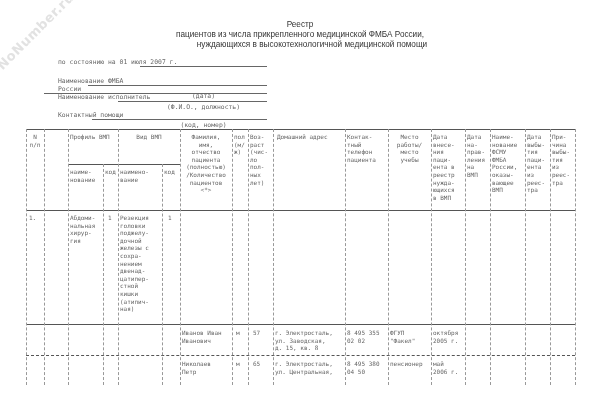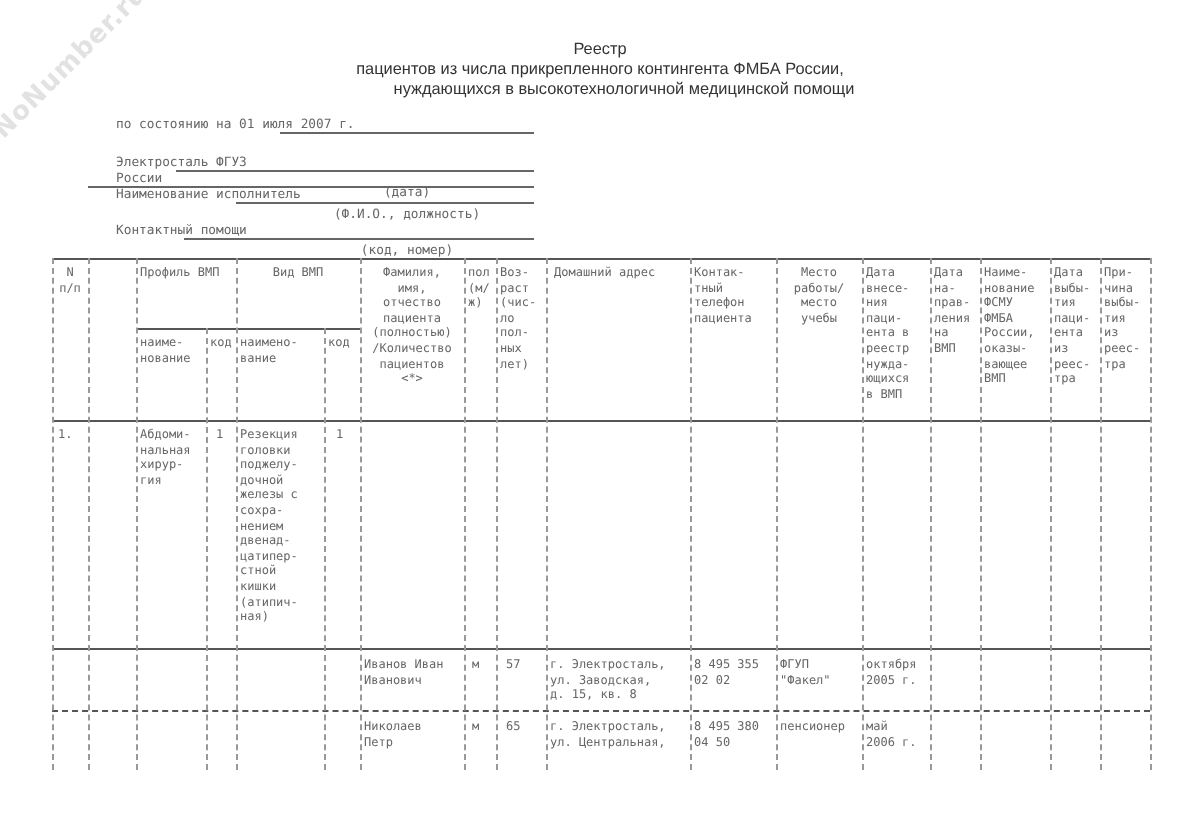--- a/index.html
+++ b/index.html
@@ -14,28 +14,28 @@
   .vl { position:absolute; width:0; border-left:1px dashed #999; }
   .cell { position:absolute; font-family:"DejaVu Sans Mono", "Liberation Mono", monospace; font-size:6px; line-height:7.6px; color:#666; white-space:pre; }
   .center { text-align:center; }
 </style>
 </head>
 <body>
 
 <div class="watermark">NoNumber.ru</div>
 
 <div class="title" style="top:20px;">Реестр</div>
-<div class="title" style="top:30px;">пациентов из числа прикрепленного контингента ФМБА России,</div>
+<div class="title" style="top:30px;">пациентов из числа прикрепленного медицинской ФМБА России,</div>
 <div class="title" style="top:40px;margin-left:12px;">нуждающихся в высокотехнологичной медицинской помощи</div>
 
 <div class="lbl mono" style="left:22px;top:58px;">по состоянию на 01 июля 2007 г.</div>
 <div class="line" style="left:140px;top:66px;width:127px;"></div>
 <div class="caption mono" style="left:140px;width:127px;top:68px;margin-top:24px;">(дата)</div>
 
-<div class="lbl mono" style="left:22px;top:77px;">Электросталь ФГУЗ</div>
+<div class="lbl mono" style="left:22px;top:77px;">Наименование ФМБА</div>
 <div class="line" style="left:88px;top:85px;width:179px;"></div>
 
 <div class="lbl mono" style="left:22px;top:85px;">России</div>
 <div class="line" style="left:44px;top:93px;width:223px;"></div>
 
 <div class="lbl mono" style="left:22px;top:93px;">Наименование исполнитель</div>
 <div class="line" style="left:118px;top:101px;width:149px;"></div>
 <div class="caption mono" style="left:140px;width:127px;top:103px;">(Ф.И.О., должность)</div>
 
 <div class="lbl mono" style="left:22px;top:111px;">Контактный помощи</div>

